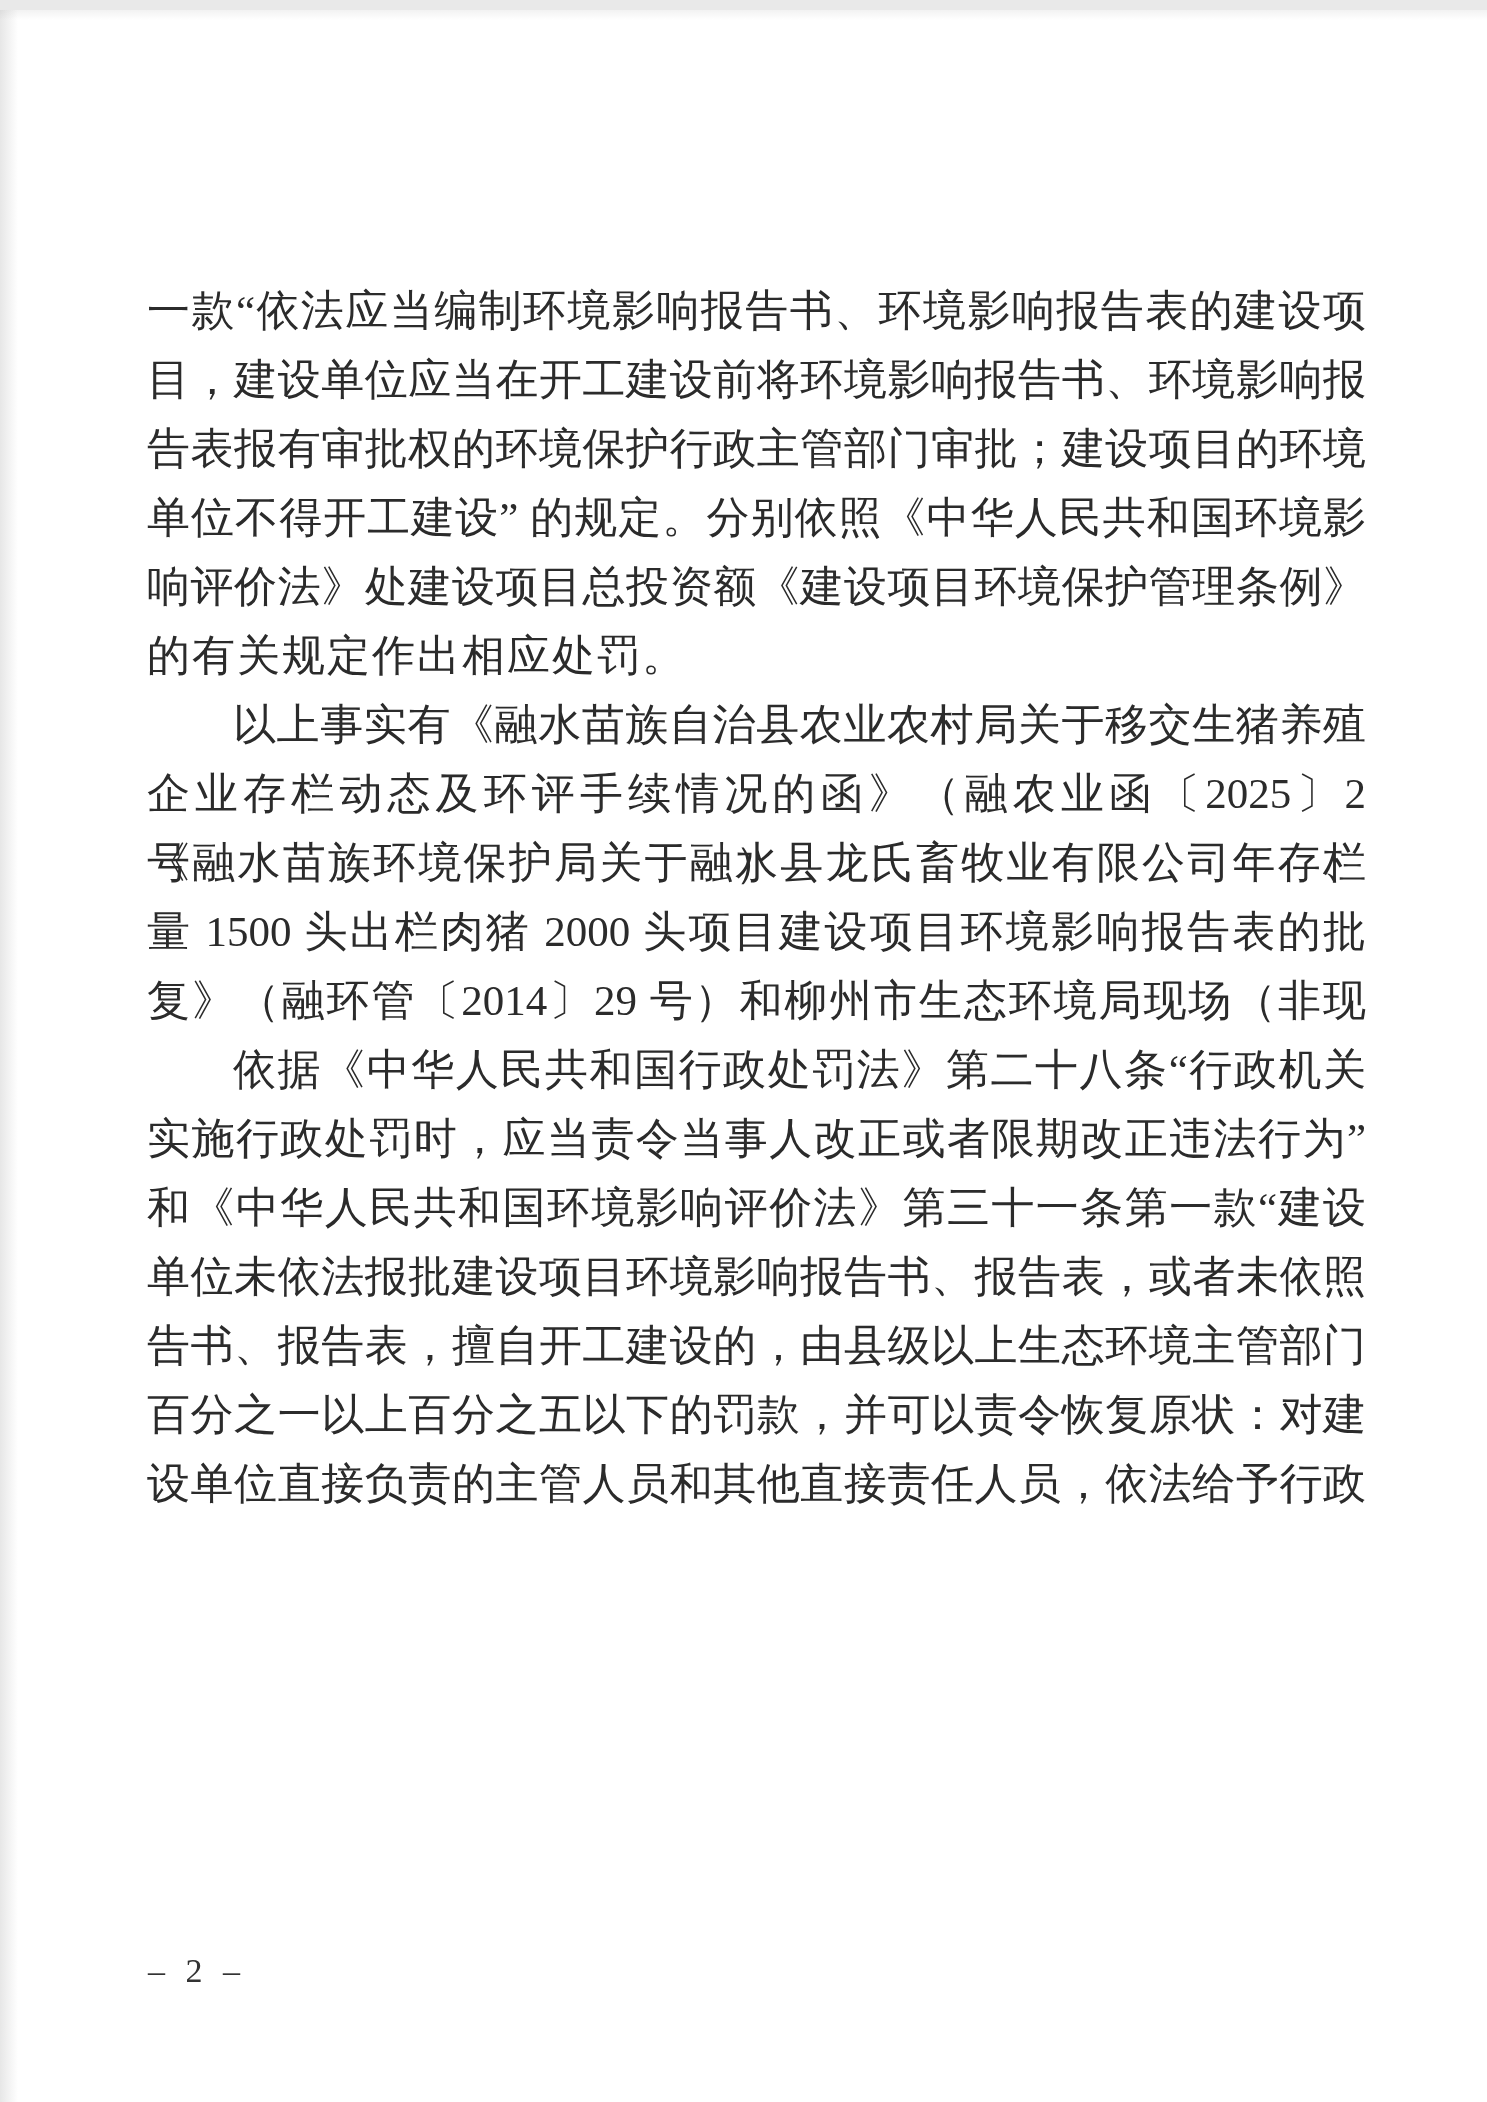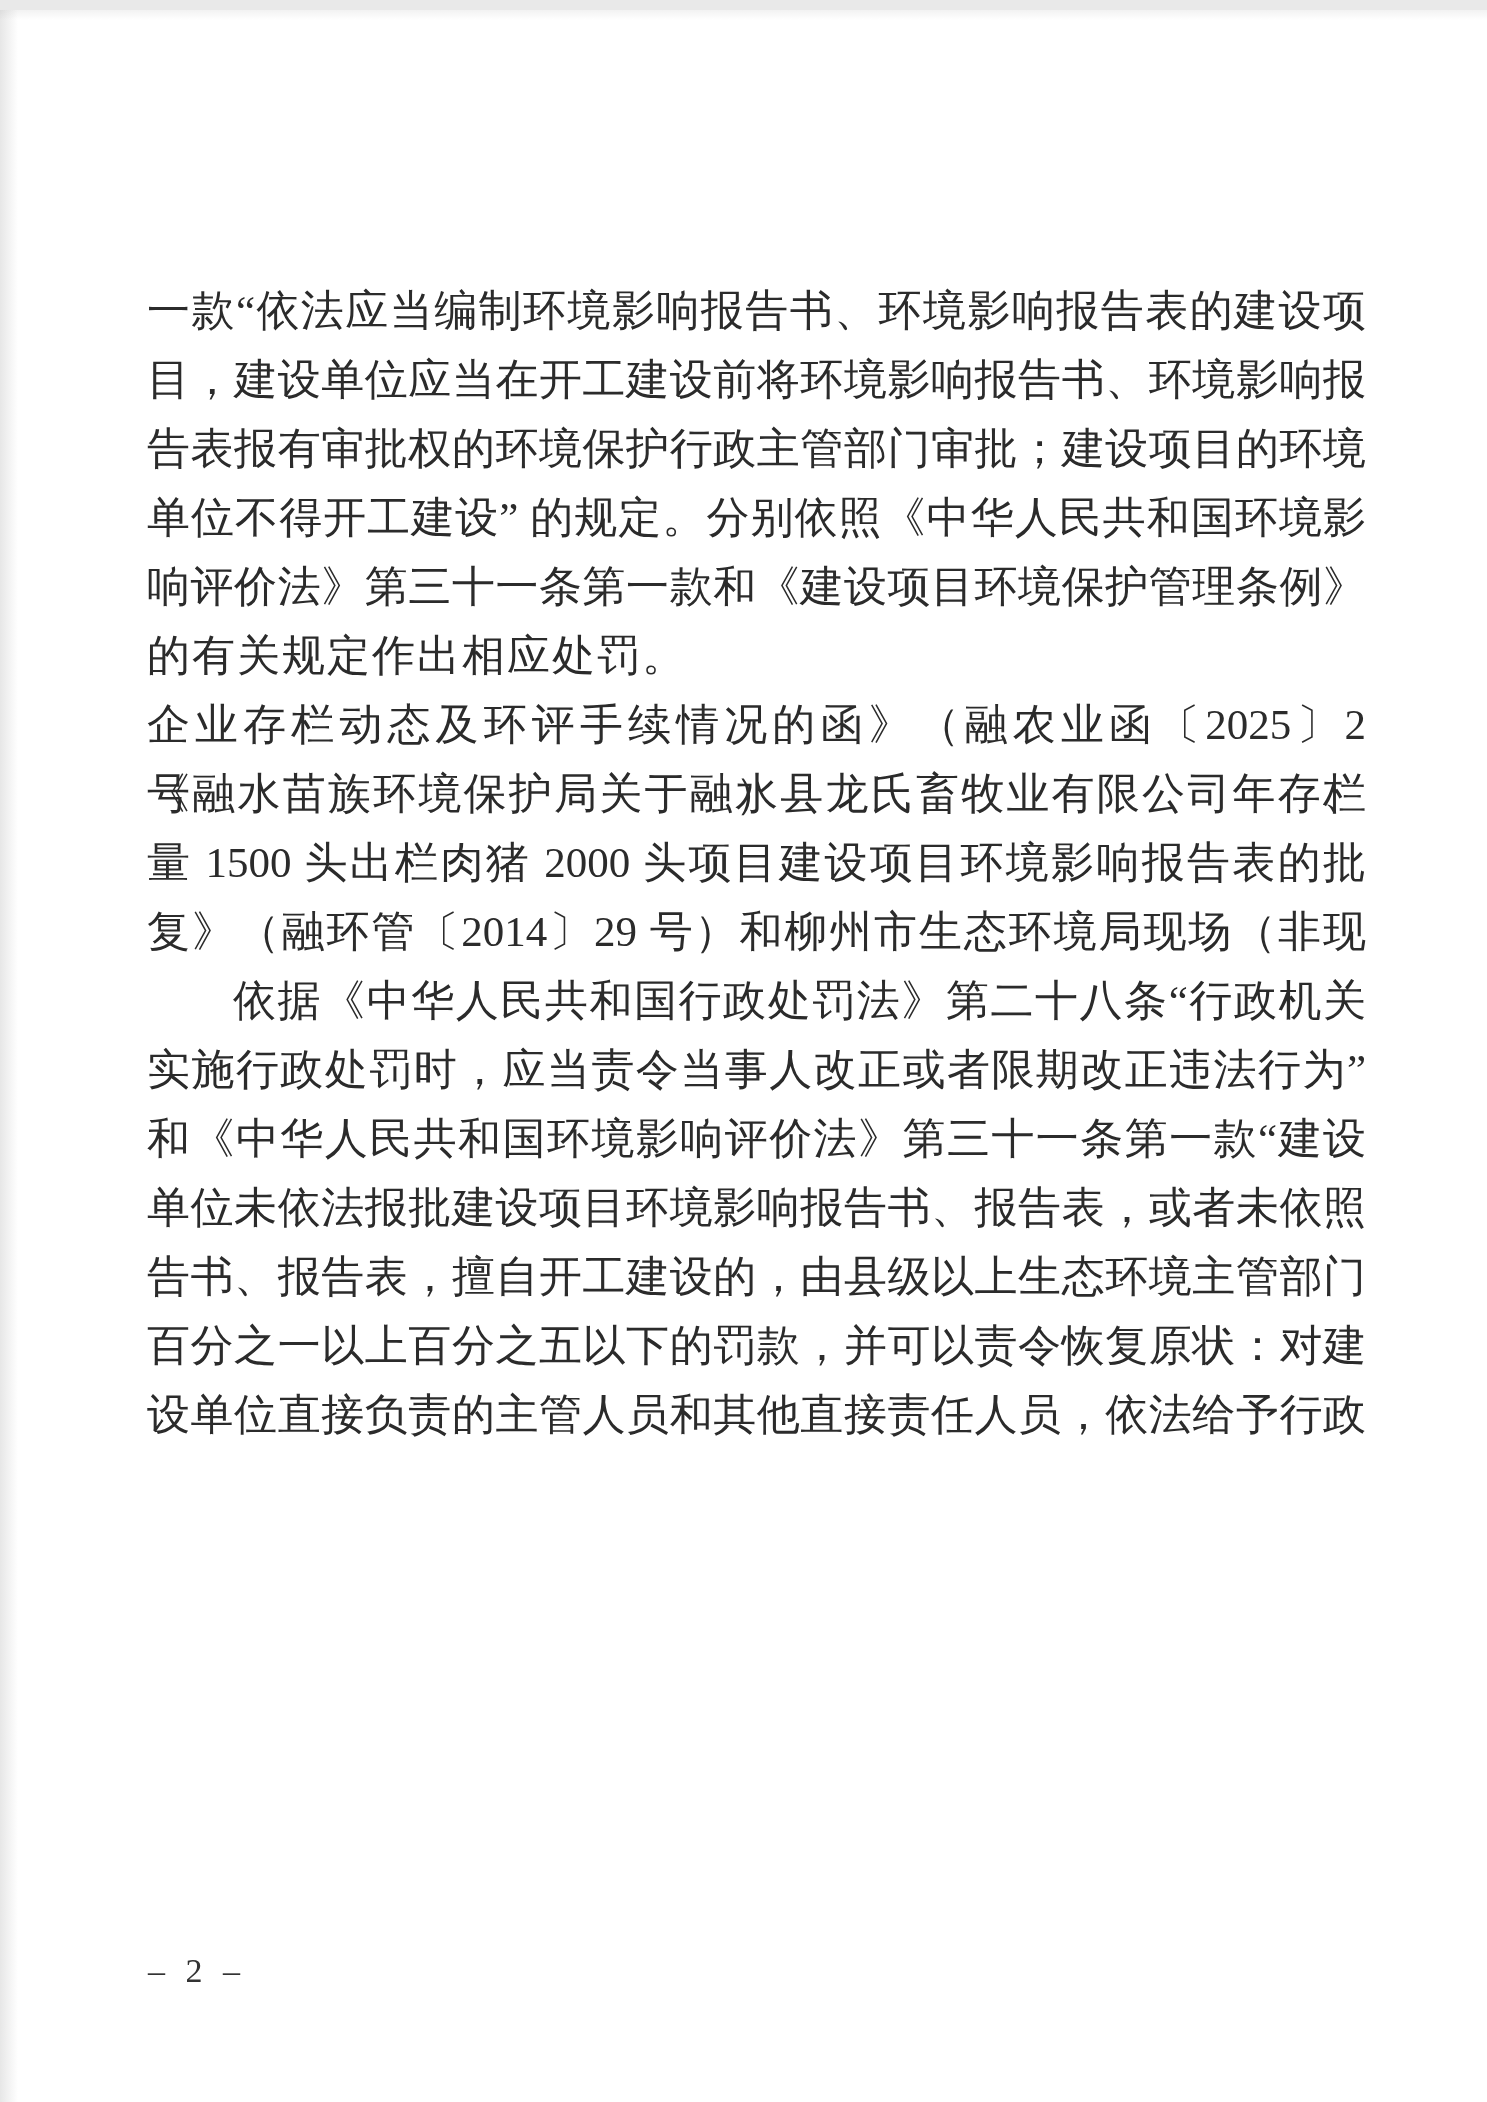--- a/index.html
+++ b/index.html
@@ -80,25 +80,26 @@
   <div class="scan-edge"></div>
   <div class="scan-top"></div>
 
   <main class="content">
 
     <section class="para">
       <div class="line j">一款“依法应当编制环境影响报告书、环境影响报告表的建设项</div>
       <div class="line j">目，建设单位应当在开工建设前将环境影响报告书、环境影响报</div>
       <div class="line j">告表报有审批权的环境保护行政主管部门审批；建设项目的环境</div>
       <div class="line j">单位不得开工建设” 的规定。分别依照《中华人民共和国环境影</div>
-      <div class="line j">响评价法》第三十一条第一款和《建设项目环境保护管理条例》</div>
+      <div class="line j">响评价法》处建设项目总投资额《建设项目环境保护管理条例》</div>
       <div class="line last">的有关规定作出相应处罚。</div>
     </section>
 
     <section class="para">
+      <div class="line j indent">以上事实有《融水苗族自治县农业农村局关于移交生猪养殖</div>
       <div class="line j">企业存栏动态及环评手续情况的函》（融农业函〔2025〕2 号）、</div>
       <div class="line j">《融水苗族环境保护局关于融水县龙氏畜牧业有限公司年存栏</div>
       <div class="line j">量 1500 头出栏肉猪 2000 头项目建设项目环境影响报告表的批</div>
       <div class="line j">复》（融环管〔2014〕29 号）和柳州市生态环境局现场（非现</div>
     </section>
 
     <section class="para">
       <div class="line j indent">依据《中华人民共和国行政处罚法》第二十八条“行政机关</div>
       <div class="line j">实施行政处罚时，应当责令当事人改正或者限期改正违法行为”</div>
       <div class="line j">和《中华人民共和国环境影响评价法》第三十一条第一款“建设</div>

